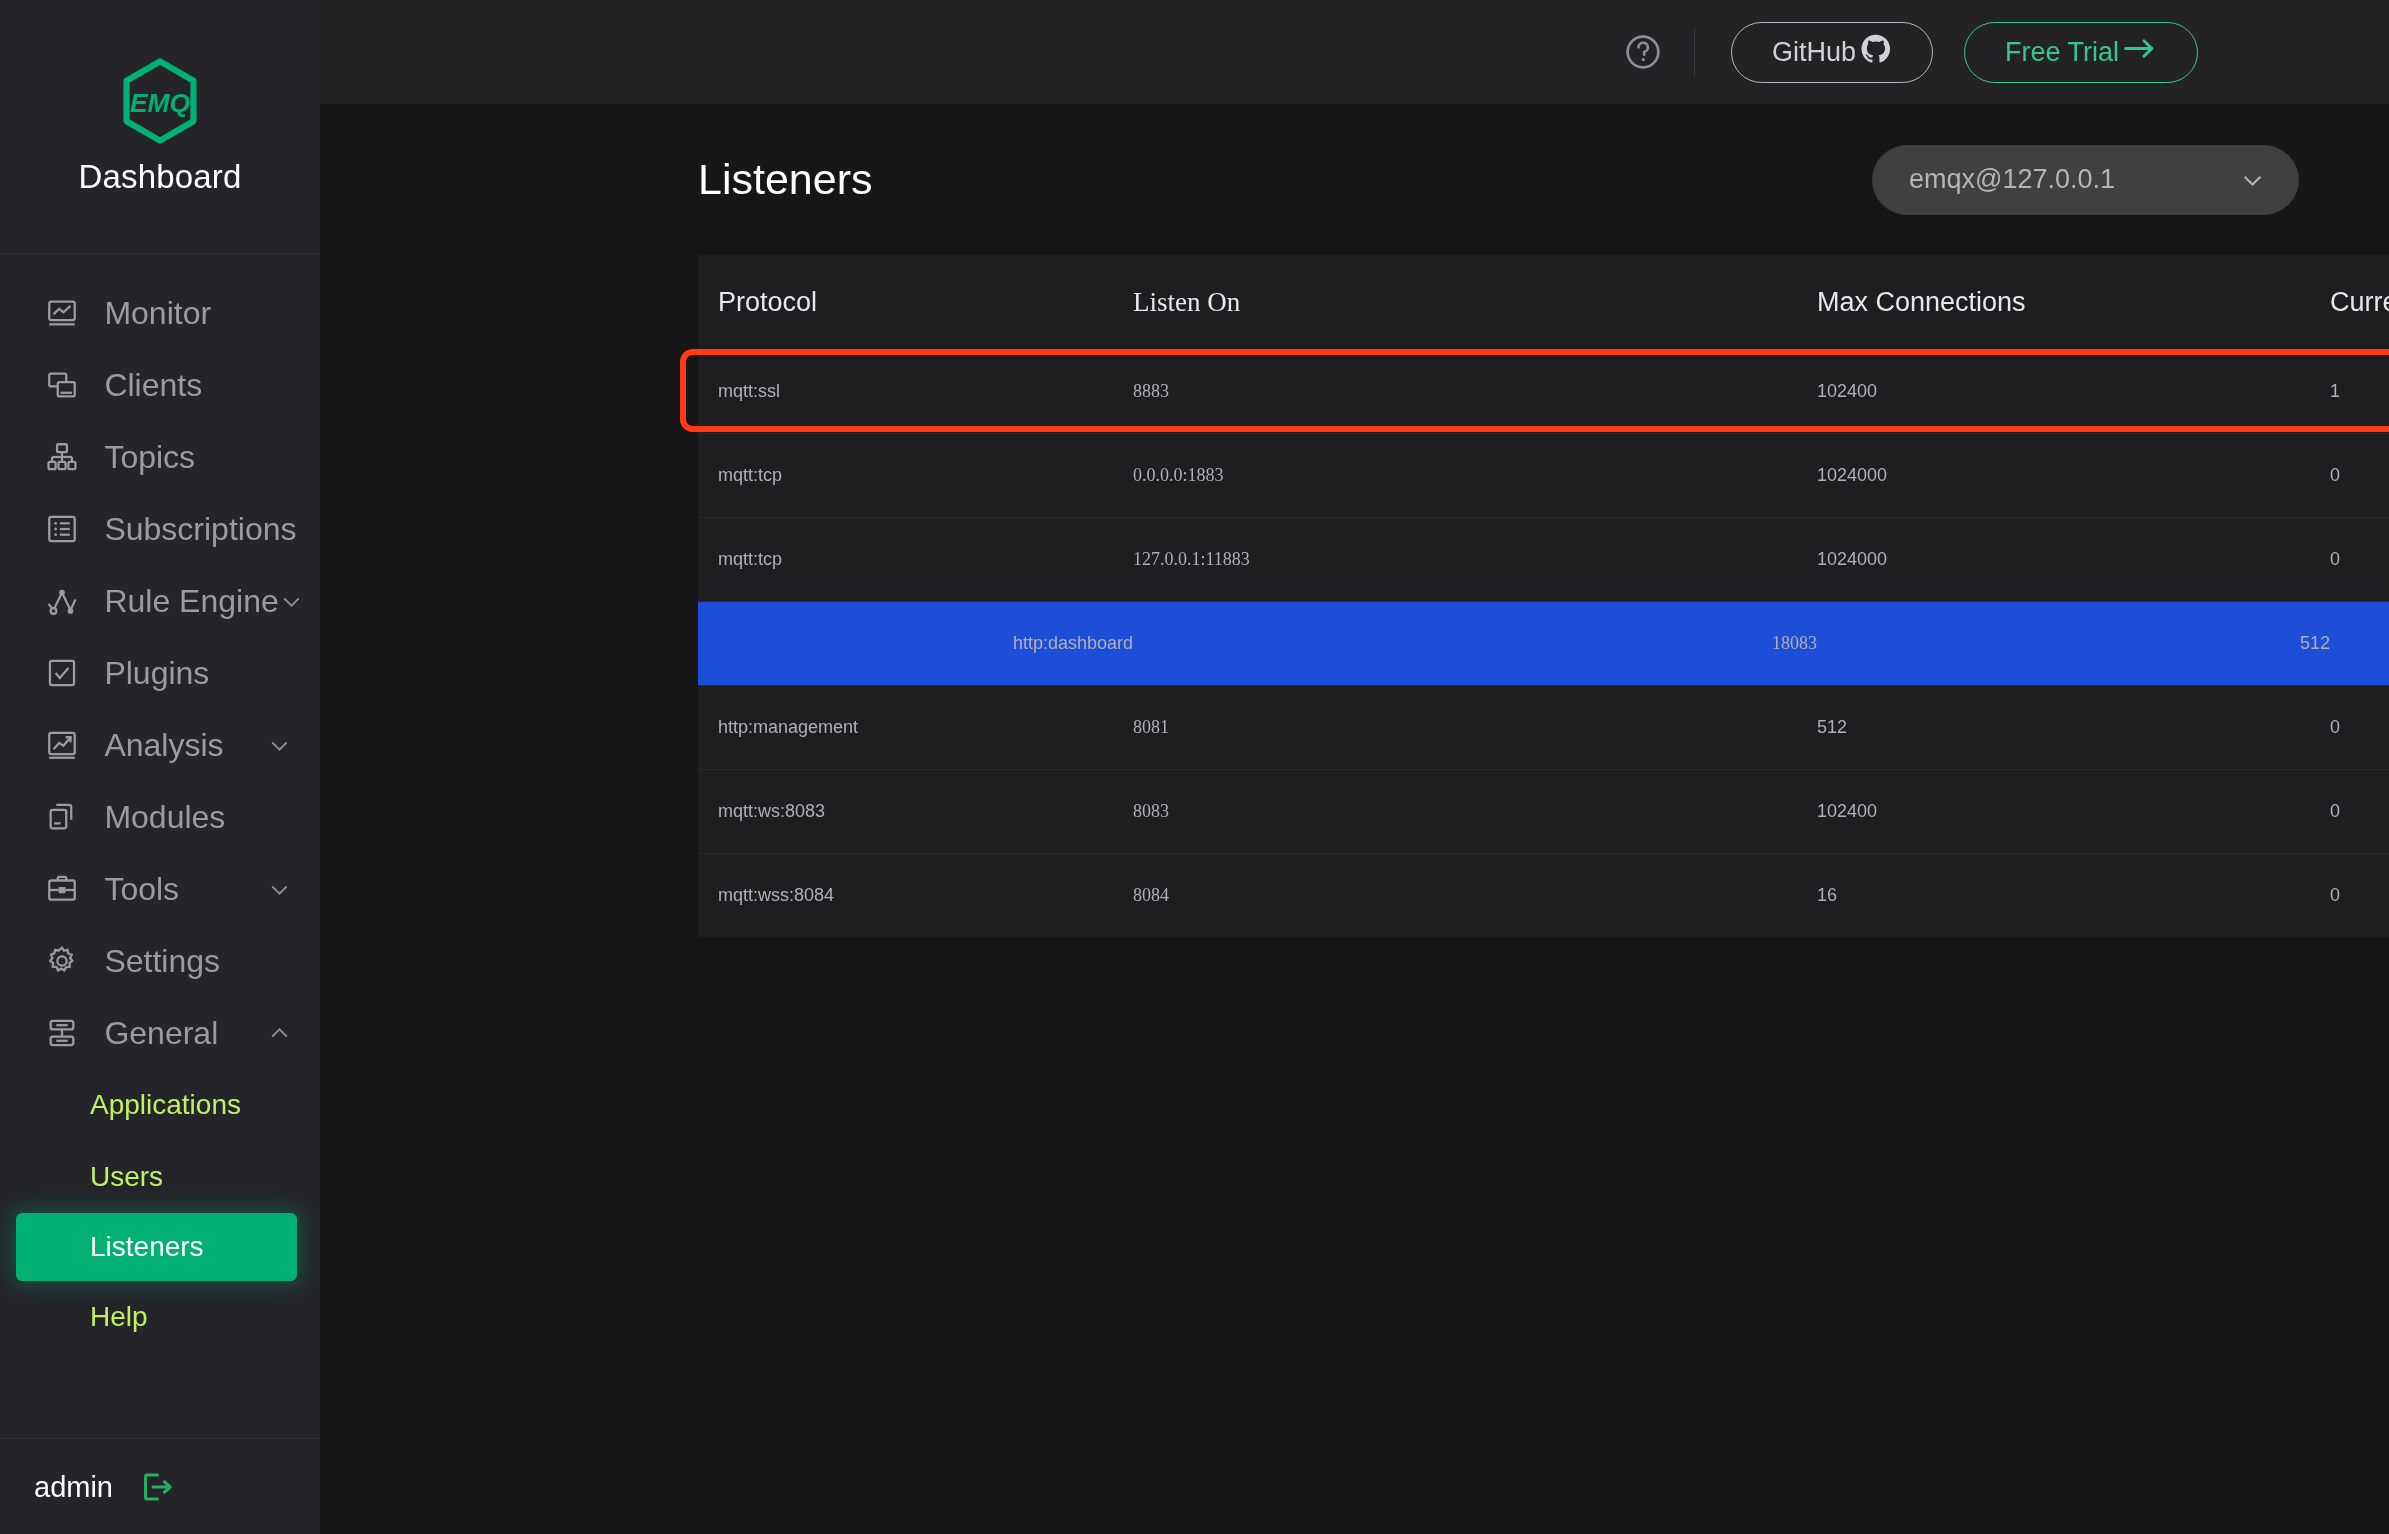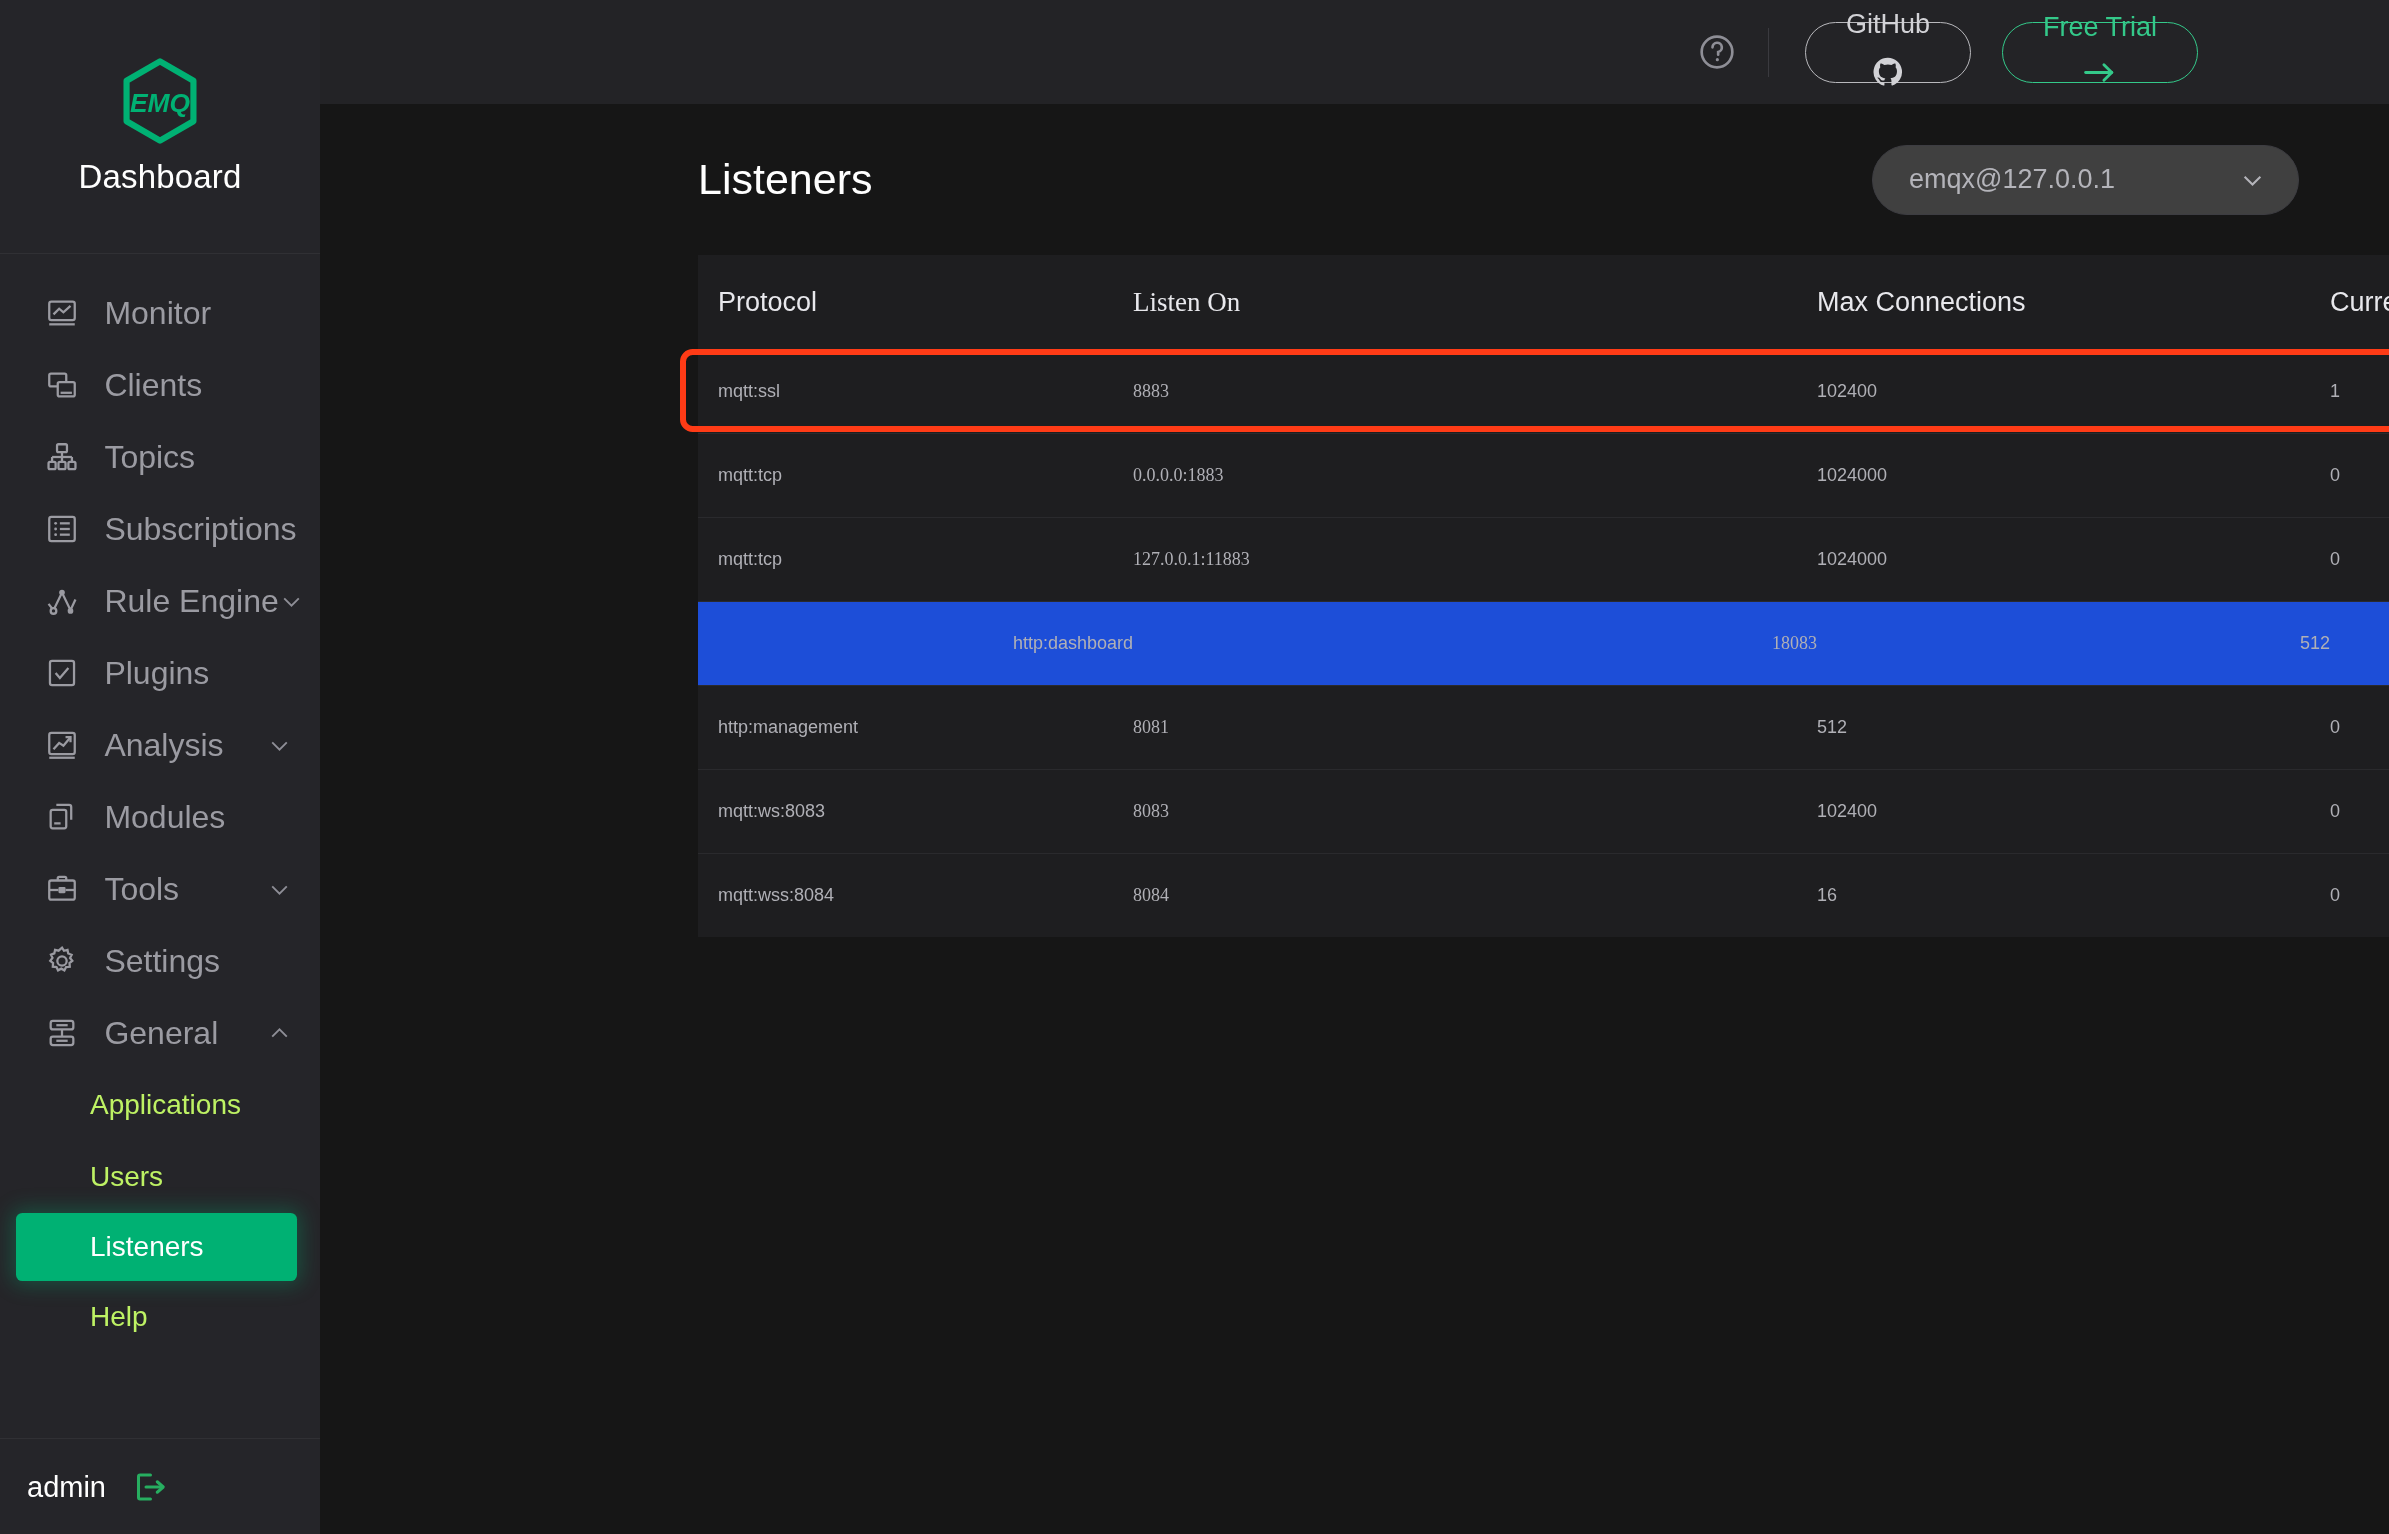--- a/index.html
+++ b/index.html
@@ -70,45 +70,44 @@
     background: #00b173;
     color: #ffffff;
     padding-left: 74px;
     box-shadow: 0 0 20px 4.5px rgba(0,177,115,0.30);
   }
 
   #user-bar {
     height: 97px;
     border-top: 0.9px solid #303034;
     display: flex; align-items: center;
-    padding-left: 27px;
+    padding-left: 34px;
     gap: 25px;
   }
   #user-name { color: #ffffff; font-size: 29px; }
   #logout-icon svg { width: 36px; height: 36px; display:block; }
 
   
   #right { flex: 1 1 auto; display: flex; flex-direction: column; min-width: 0; }
 
   #topbar {
     height: 104px; background: #232326;
     display: flex; align-items: center; justify-content: flex-end;
     padding-right: 191px; gap: 0;
     flex: 0 0 104px;
   }
   #help-icon { width: 40px; height: 40px; margin-right: 31px; cursor: pointer; }
   #help-icon svg { width: 40px; height: 40px; display: block; }
   #topbar-divider { width: 0.9px; height: 49px; background: #3a3a3f; margin-right: 36px; }
   .pill-btn {
     height: 61px; border-radius: 31px;
     display: flex; align-items: center; justify-content: center;
-    gap: 16px; padding: 0 40px;
+    gap: 4px; padding: 0 40px;
     font-size: 27px; cursor: pointer;
     background: transparent;
-    flex-direction: column;
   }
   #github-btn { border: 1.8px solid #b9b9bd; color: #d2d2d6; margin-right: 31px; }
   #github-btn svg { width: 32px; height: 32px; }
   #freetrial-btn { border: 1.8px solid #34c98a; color: #34c98a; }
   #freetrial-btn svg { width: 34px; height: 27px; }
 
   #content { flex: 1 1 auto; padding: 0 90px 0 378px; position: relative; }
   #content-inner { position: relative; }
 
   #page-head {

